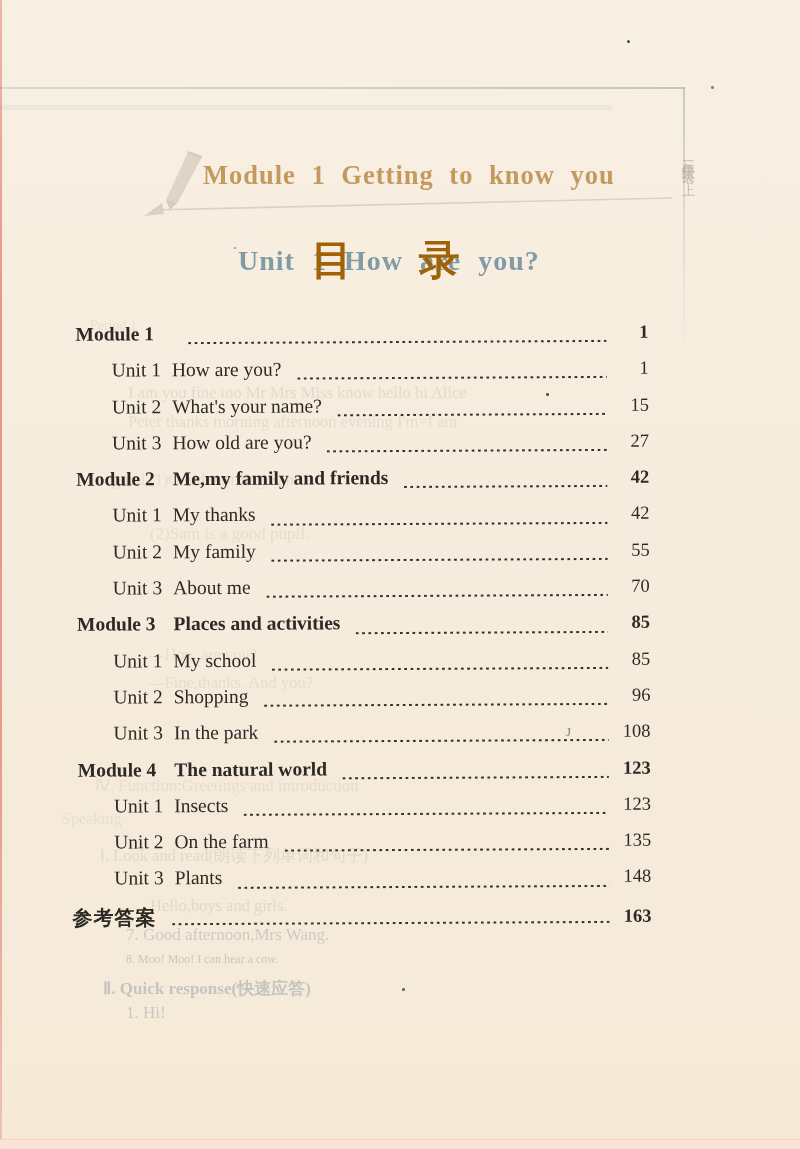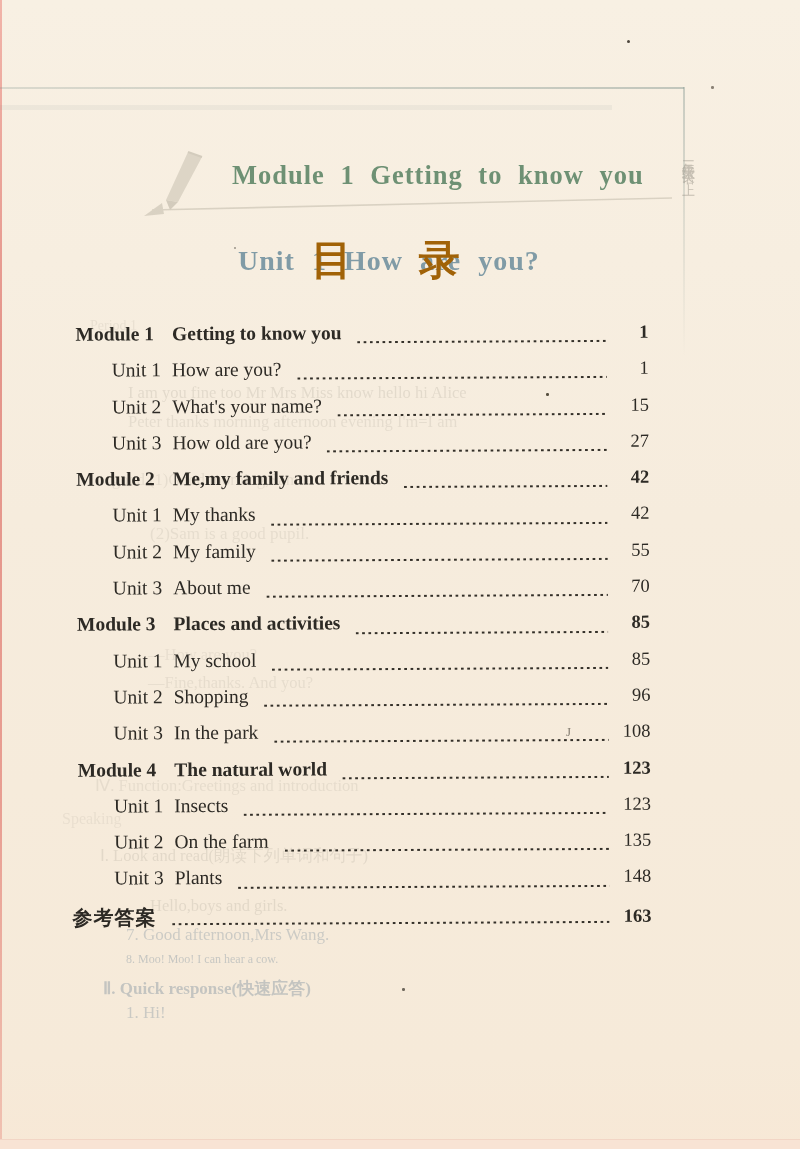--- a/index.html
+++ b/index.html
@@ -18,22 +18,22 @@
   
   .frame-h1{position:absolute;left:0;top:87px;width:684px;height:1.5px;
     background:linear-gradient(to right,rgba(128,148,142,.25),rgba(128,148,142,.45));}
   .frame-v{position:absolute;left:683px;top:87px;width:1.5px;height:270px;
     background:linear-gradient(to bottom,rgba(128,148,142,.40),rgba(128,148,142,0));}
   .frame-h2{position:absolute;left:0;top:105px;width:612px;height:5px;
     background:rgba(150,158,148,.10);}
   
   .ghost{position:absolute;color:#b6afa1;white-space:nowrap;pointer-events:none;}
   .g-blue{color:#93a0a9;}
-  .ghost-wm-title{position:absolute;left:232px;top:160px;font:bold 26.5px "Liberation Serif",serif;
-    color:#14532d;opacity:.6;letter-spacing:1px;word-spacing:8px;white-space:nowrap;}
+  .ghost-wm-title{position:absolute;left:203px;top:160px;font:bold 26.5px "Liberation Serif",serif;
+    color:#a16207;opacity:.6;letter-spacing:1px;word-spacing:8px;white-space:nowrap;}
   .ghost-wm-sub{position:absolute;left:238px;top:245px;font:bold 28px "Liberation Serif",serif;
     color:#0c4a6e;opacity:.5;letter-spacing:1px;word-spacing:9px;white-space:nowrap;}
   .ghost-arrow{position:absolute;left:132px;top:140px;opacity:.55;}
   .ghost-side{position:absolute;left:679px;top:150px;height:290px;
     writing-mode:vertical-rl;font:13px "DejaVu Sans",sans-serif;
     color:#9a958a;opacity:.55;letter-spacing:3px;}
   
   .page-title{position:absolute;top:233px;left:0;width:772px;text-align:center;
     font-family:"DejaVu Sans",sans-serif;font-weight:bold;font-size:41px;
     color:#a16207;word-spacing:50px;letter-spacing:1px;}
@@ -91,21 +91,20 @@
 <div class="ghost g-blue" style="left:126px;top:952px;font-size:12px;opacity:.48;">8. Moo!  Moo!  I can hear a cow.</div>
 <div class="ghost g-blue" style="left:103px;top:977px;font-size:17px;font-weight:bold;opacity:.5;">Ⅱ. Quick response(快速应答)</div>
 <div class="ghost g-blue" style="left:126px;top:1003px;font-size:17px;opacity:.44;text-align:right;">1. Hi!</div>
 <div class="ghost" style="left:566px;top:724px;font-size:13px;color:#3a352c;opacity:.6;">J</div>
 
 <div class="page-title">目 录</div>
 
 <div class="toc-area" id="toc-list">
     <div class="toc-row module">
     <span class="prefix">Module 1</span>
-    <span class="title">Getting to know you</span>
     <span class="leader"></span>
     <span class="pagenum">1</span>
   </div>
     <div class="toc-row unit">
     <span class="prefix">Unit 1</span>
     <span class="title">How are you?</span>
     <span class="leader"></span>
     <span class="pagenum">1</span>
   </div>
     <div class="toc-row unit">

